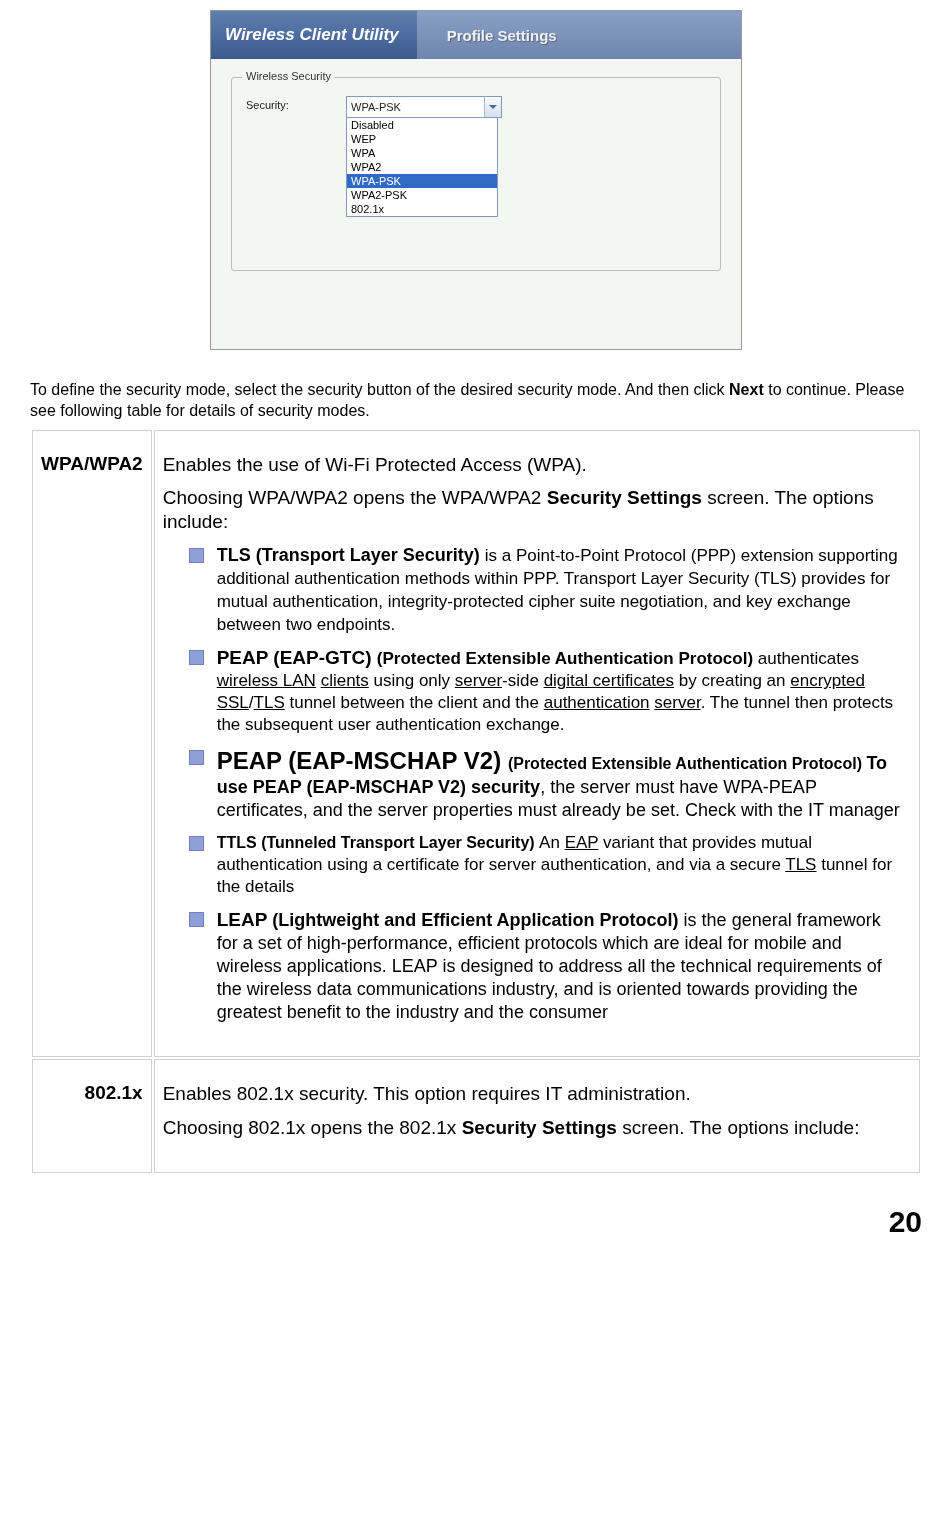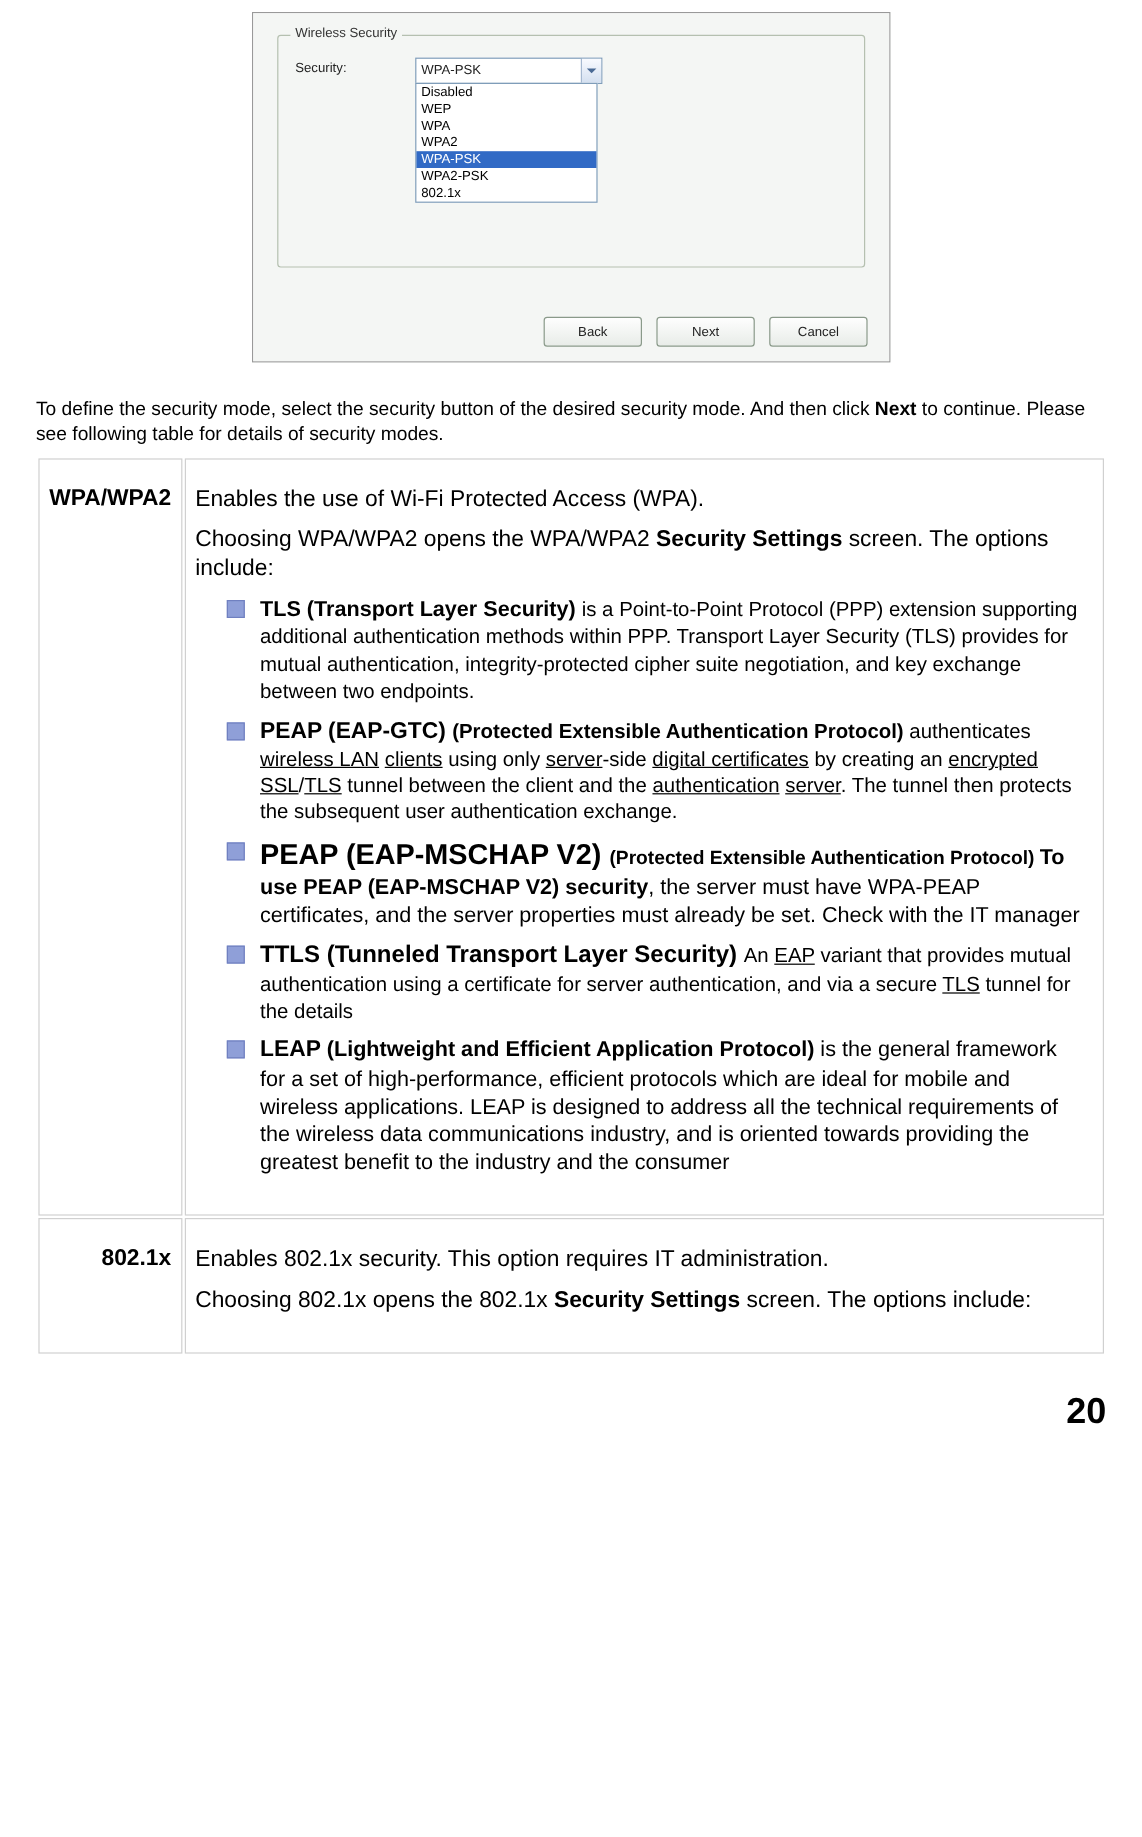--- a/index.html
+++ b/index.html
@@ -208,20 +208,24 @@
     text-align: right;
     font-weight: bold;
     font-size: 30px;
     margin-top: 30px;
   }
 </style>
 </head>
 <body>
 
 <div class="screenshot">
+  <div class="titlebar">
+    <div class="titlebar-left">Wireless Client Utility</div>
+    <div class="titlebar-right">Profile Settings</div>
+  </div>
   <div class="dialog-body">
     <div class="groupbox">
       <div class="group-label">Wireless Security</div>
       <div class="row">
         <div class="row-label">Security:</div>
         <div class="combo-wrap">
           <div class="combo">
             <span>WPA-PSK</span>
             <div class="combo-arrow"></div>
           </div>
@@ -230,25 +234,20 @@
               <div>WEP</div>
               <div>WPA</div>
               <div>WPA2</div>
               <div class="selected">WPA-PSK</div>
               <div>WPA2-PSK</div>
               <div>802.1x</div>
             </div>
         </div>
       </div>
     </div>
-    <div class="button-row">
-      <div class="win-button">Back</div>
-      <div class="win-button">Next</div>
-      <div class="win-button">Cancel</div>
-    </div>
   </div>
 </div>
 
 <p class="intro-text">
   <span>To define the security mode, select the security button of the desired security mode. And then click </span><span class="b">Next</span><span> to continue. Please see following table for details of security modes.</span>
 </p>
 
 <table class="security-table">
   <tbody>
       <tr>
@@ -260,21 +259,21 @@
         <li>
           <span class="b" style="font-size:18px">TLS (Transport Layer Security) </span><span style="font-size:17px">is a Point-to-Point Protocol (PPP) extension supporting additional authentication methods within PPP. Transport Layer Security (TLS) provides for mutual authentication, integrity-protected cipher suite negotiation, and key exchange between two endpoints.</span>
         </li>
         <li style="font-size:17px">
           <span class="b" style="font-size:19px">PEAP (EAP-GTC)  </span><span class="b">(Protected Extensible Authentication Protocol) </span><span>authenticates </span><span class="u">wireless LAN</span><span> </span><span class="u">clients</span><span> using only </span><span class="u">server</span><span>-side </span><span class="u">digital certificates</span><span> by creating an </span><span class="u">encrypted</span><span> </span><span class="u">SSL</span><span>/</span><span class="u">TLS</span><span> tunnel between the client and the </span><span class="u">authentication</span><span> </span><span class="u">server</span><span>. The tunnel then protects the subsequent user authentication exchange.</span>
         </li>
         <li>
           <span class="b" style="font-size:24px">PEAP (EAP-MSCHAP V2) </span><span class="b" style="font-size:16px">(Protected Extensible Authentication Protocol) </span><span class="b">To use PEAP (EAP-MSCHAP V2) security</span><span>, the server must have WPA-PEAP certificates, and the server properties must already be set. Check with the IT manager</span>
         </li>
         <li style="font-size:17px">
-          <span class="b" style="font-size:20px">TTLS  (Tunneled Transport Layer Security) </span><span>An </span><span class="u">EAP</span><span> variant that provides mutual authentication using a certificate for server authentication, and via a secure </span><span class="u">TLS</span><span> tunnel for the details</span>
+          <span class="b" style="font-size:16px">TTLS  (Tunneled Transport Layer Security) </span><span>An </span><span class="u">EAP</span><span> variant that provides mutual authentication using a certificate for server authentication, and via a secure </span><span class="u">TLS</span><span> tunnel for the details</span>
         </li>
         <li>
           <span class="b" style="font-size:19px">LEAP    </span><span class="b">(Lightweight and Efficient Application Protocol)</span><span> is the general framework for a set of high-performance, efficient protocols which are ideal for mobile and wireless applications. LEAP is designed to address all the technical requirements of the wireless data communications industry, and is oriented towards providing the greatest benefit to the industry and the consumer</span>
         </li>
       </ul>
     </td>
   </tr>
   <tr>
     <td class="mode-cell">802.1x</td>
     <td class="desc">

